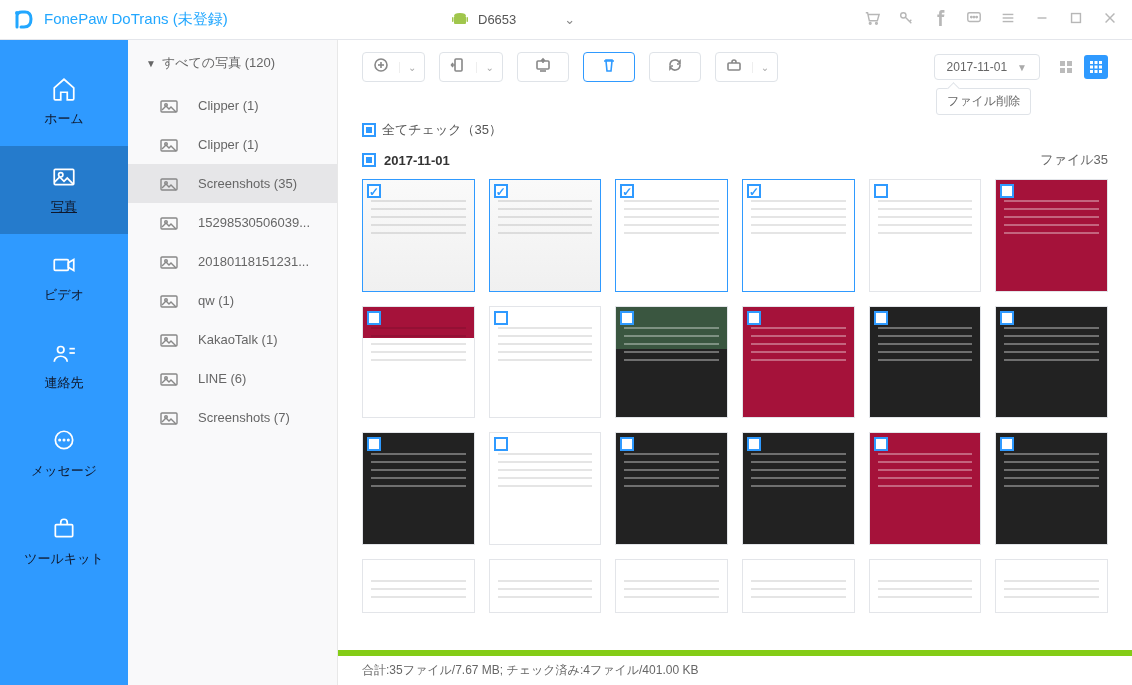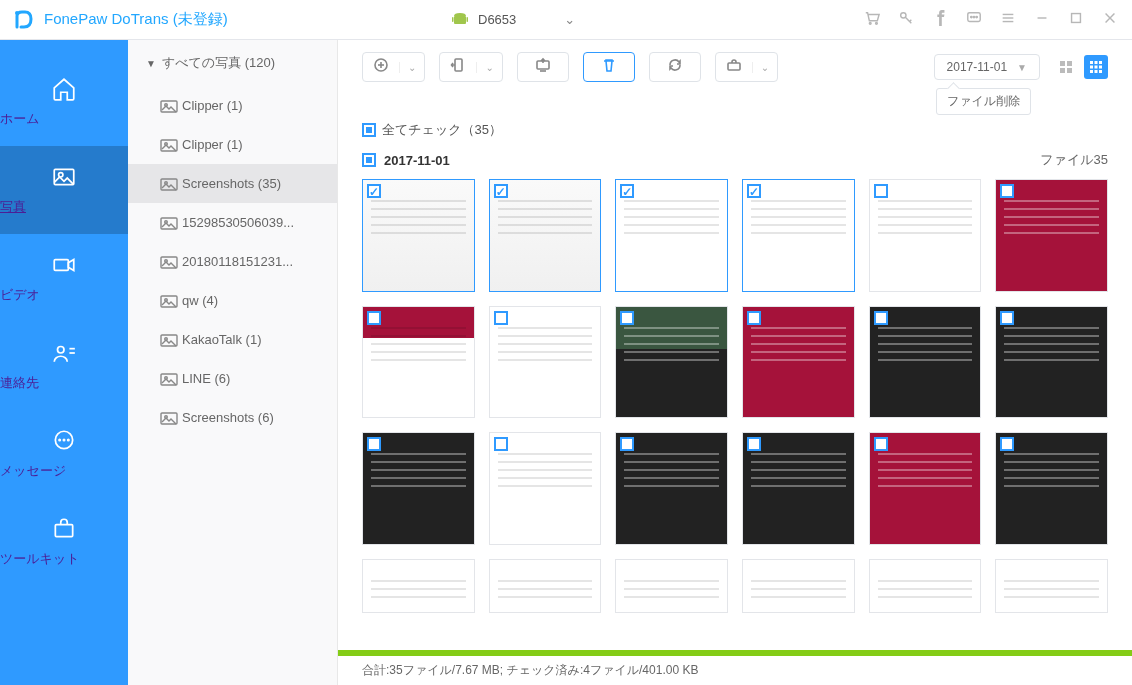--- a/index.html
+++ b/index.html
@@ -13,29 +13,29 @@
   .titlebar .device .chev { margin-left: 48px; font-size: 13px; color: #888; }
   .titlebar .right-icons { margin-left: auto; display: flex; gap: 18px; align-items: center; color: #b7b7b7; }
   .titlebar .right-icons span { cursor: pointer; font-size: 16px; }
   .titlebar .right-icons .cart { color: #ffb34d; }
   .titlebar .right-icons .key { color: #ffb34d; }
   .titlebar .right-icons svg { width: 16px; height: 16px; stroke: #b7b7b7; fill: none; stroke-width: 1.6; }
 
   .body { display: flex; height: calc(100% - 40px); }
 
   .navrail { width: 128px; background: #2f9aff; display: flex; flex-direction: column; align-items: center; padding-top: 18px; }
-  .navrail .item { color: #4c1d95; text-align: left; width: 100%; padding: 18px 0; font-size: 13px; cursor: pointer; }
+  .navrail .item { color: #0f172a; text-align: center; width: 100%; padding: 18px 0; font-size: 13px; cursor: pointer; }
   .navrail .item .icon { display: flex; justify-content: center; margin-bottom: 8px; }
   .navrail .item svg { width: 26px; height: 26px; stroke: #fff; fill: none; stroke-width: 1.6; }
   .navrail .item.active { background: rgba(0, 0, 0, .2); text-decoration: underline; }
 
   .sidebar { width: 210px; background: #f9f9fa; border-right: 1px solid #e8e8e8; overflow: auto; }
   .sidebar .root { padding: 14px 18px; color: #666; font-size: 13px; display: flex; align-items: center; gap: 6px; }
   .sidebar .root .tri { font-size: 10px; }
-  .sidebar .folder { padding: 12px 12px 12px 32px; display: flex; align-items: center; gap: 4px; color: #666; font-size: 13px; cursor: pointer; overflow: hidden; white-space: nowrap; text-overflow: ellipsis; }
+  .sidebar .folder { padding: 12px 12px 12px 32px; display: flex; align-items: center; gap: 20px; color: #666; font-size: 13px; cursor: pointer; overflow: hidden; white-space: nowrap; text-overflow: ellipsis; }
   .sidebar .folder.active { background: #e6e6e8; }
   .sidebar .folder svg { width: 18px; height: 14px; stroke: #888; fill: none; stroke-width: 1.4; flex-shrink: 0; }
 
   .main { flex: 1; display: flex; flex-direction: column; }
   .toolbar { display: flex; align-items: center; padding: 12px 24px 8px; gap: 14px; }
   .toolbar .grp { display: flex; align-items: center; justify-content: center; border: 1px solid #dfe3e8; border-radius: 4px; height: 30px; background: #fff; cursor: pointer; }
   .toolbar .grp.split { padding: 0; }
   .toolbar .grp .main-i { padding: 0 10px; }
   .toolbar .grp .dd { border-left: 1px solid #eee; padding: 0 8px; color: #aaa; font-size: 10px; }
   .toolbar .grp.single { width: 52px; }
@@ -251,21 +251,21 @@
             <path d="M2 11l4-4 3 3 2-2 5 5"></path>
           </svg>
           <span>20180118151231...</span>
         </div>
         <div class="folder">
           <svg viewBox="0 0 18 14">
             <rect x="1" y="2" width="16" height="11" rx="1"></rect>
             <circle cx="6" cy="6" r="1.3"></circle>
             <path d="M2 11l4-4 3 3 2-2 5 5"></path>
           </svg>
-          <span>qw (4)</span>
+          <span>qw (1)</span>
         </div>
         <div class="folder">
           <svg viewBox="0 0 18 14">
             <rect x="1" y="2" width="16" height="11" rx="1"></rect>
             <circle cx="6" cy="6" r="1.3"></circle>
             <path d="M2 11l4-4 3 3 2-2 5 5"></path>
           </svg>
           <span>KakaoTalk (1)</span>
         </div>
         <div class="folder">
@@ -275,21 +275,21 @@
             <path d="M2 11l4-4 3 3 2-2 5 5"></path>
           </svg>
           <span>LINE (6)</span>
         </div>
         <div class="folder">
           <svg viewBox="0 0 18 14">
             <rect x="1" y="2" width="16" height="11" rx="1"></rect>
             <circle cx="6" cy="6" r="1.3"></circle>
             <path d="M2 11l4-4 3 3 2-2 5 5"></path>
           </svg>
-          <span>Screenshots (6)</span>
+          <span>Screenshots (7)</span>
         </div>
       </div>
   </div>
 
   <div class="main">
     <div class="toolbar">
       <div class="grp split">
         <span class="main-i"><svg viewBox="0 0 16 16">
               <circle cx="8" cy="8" r="6"></circle>
               <line x1="8" y1="5" x2="8" y2="11"></line>

